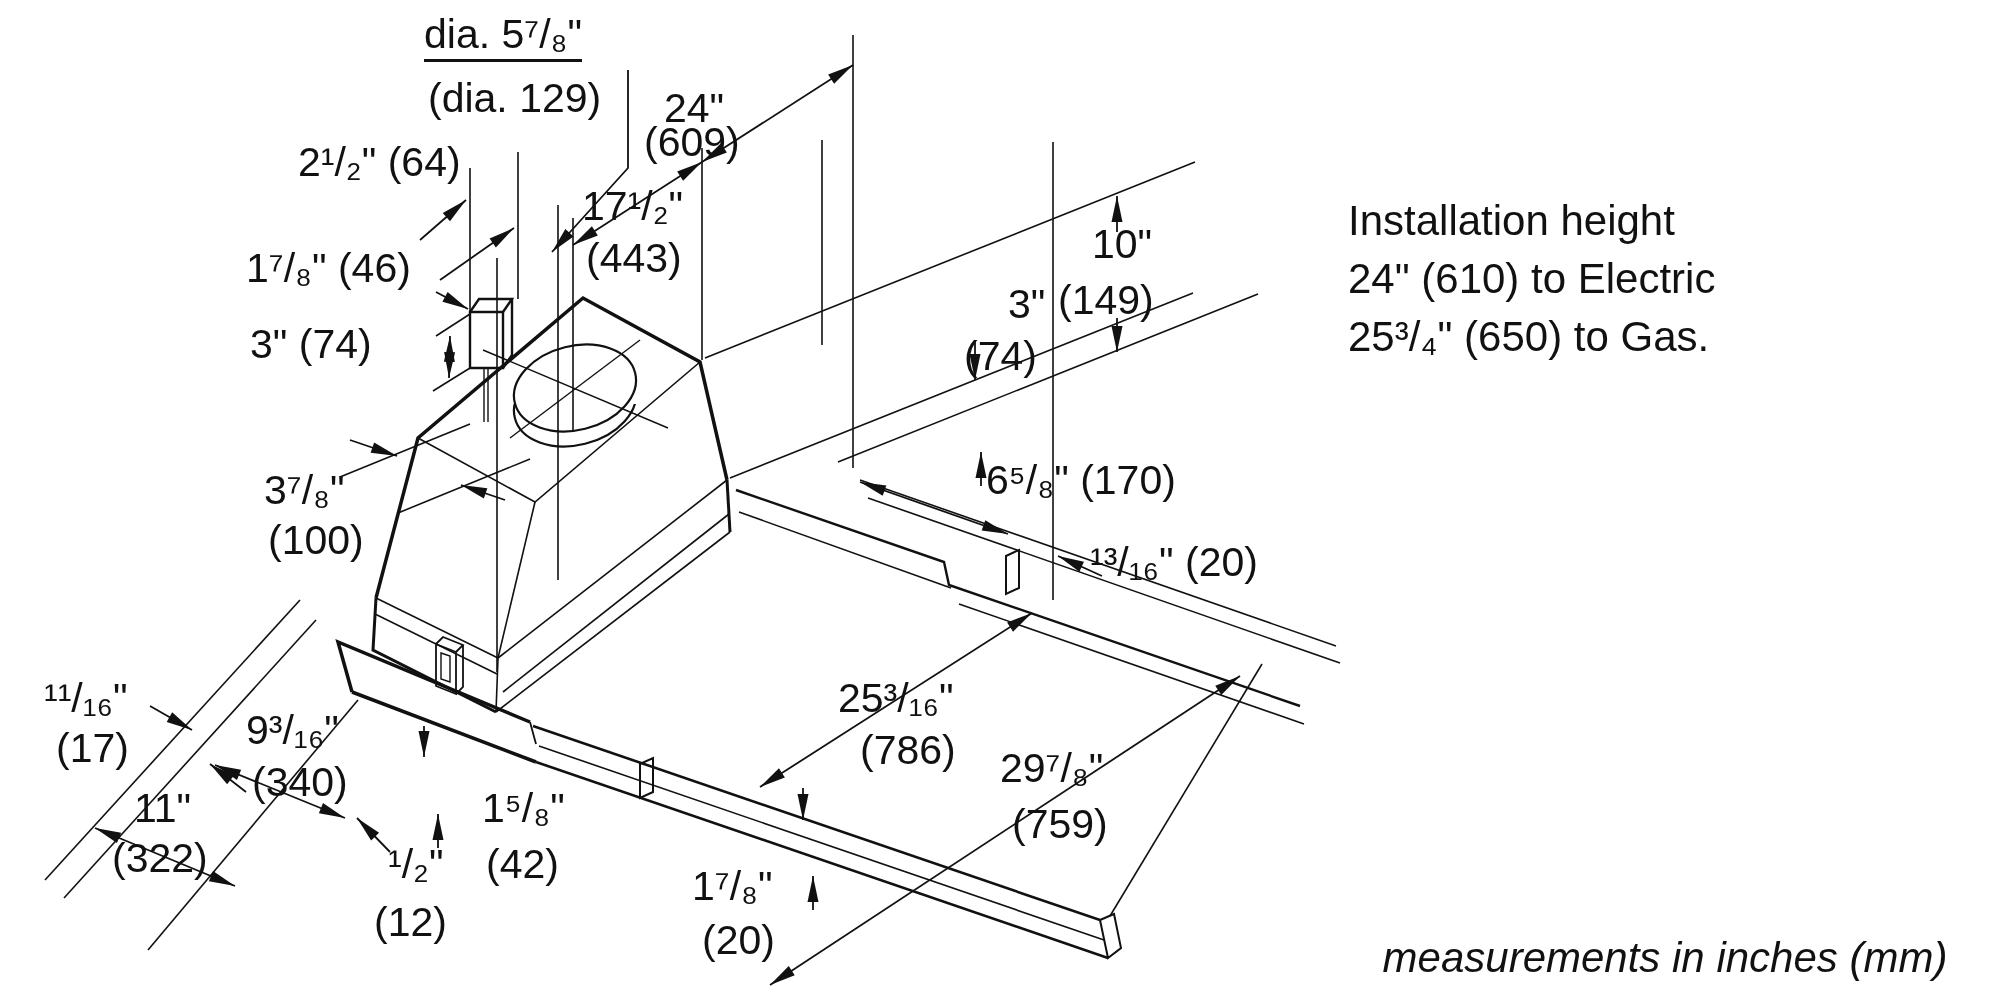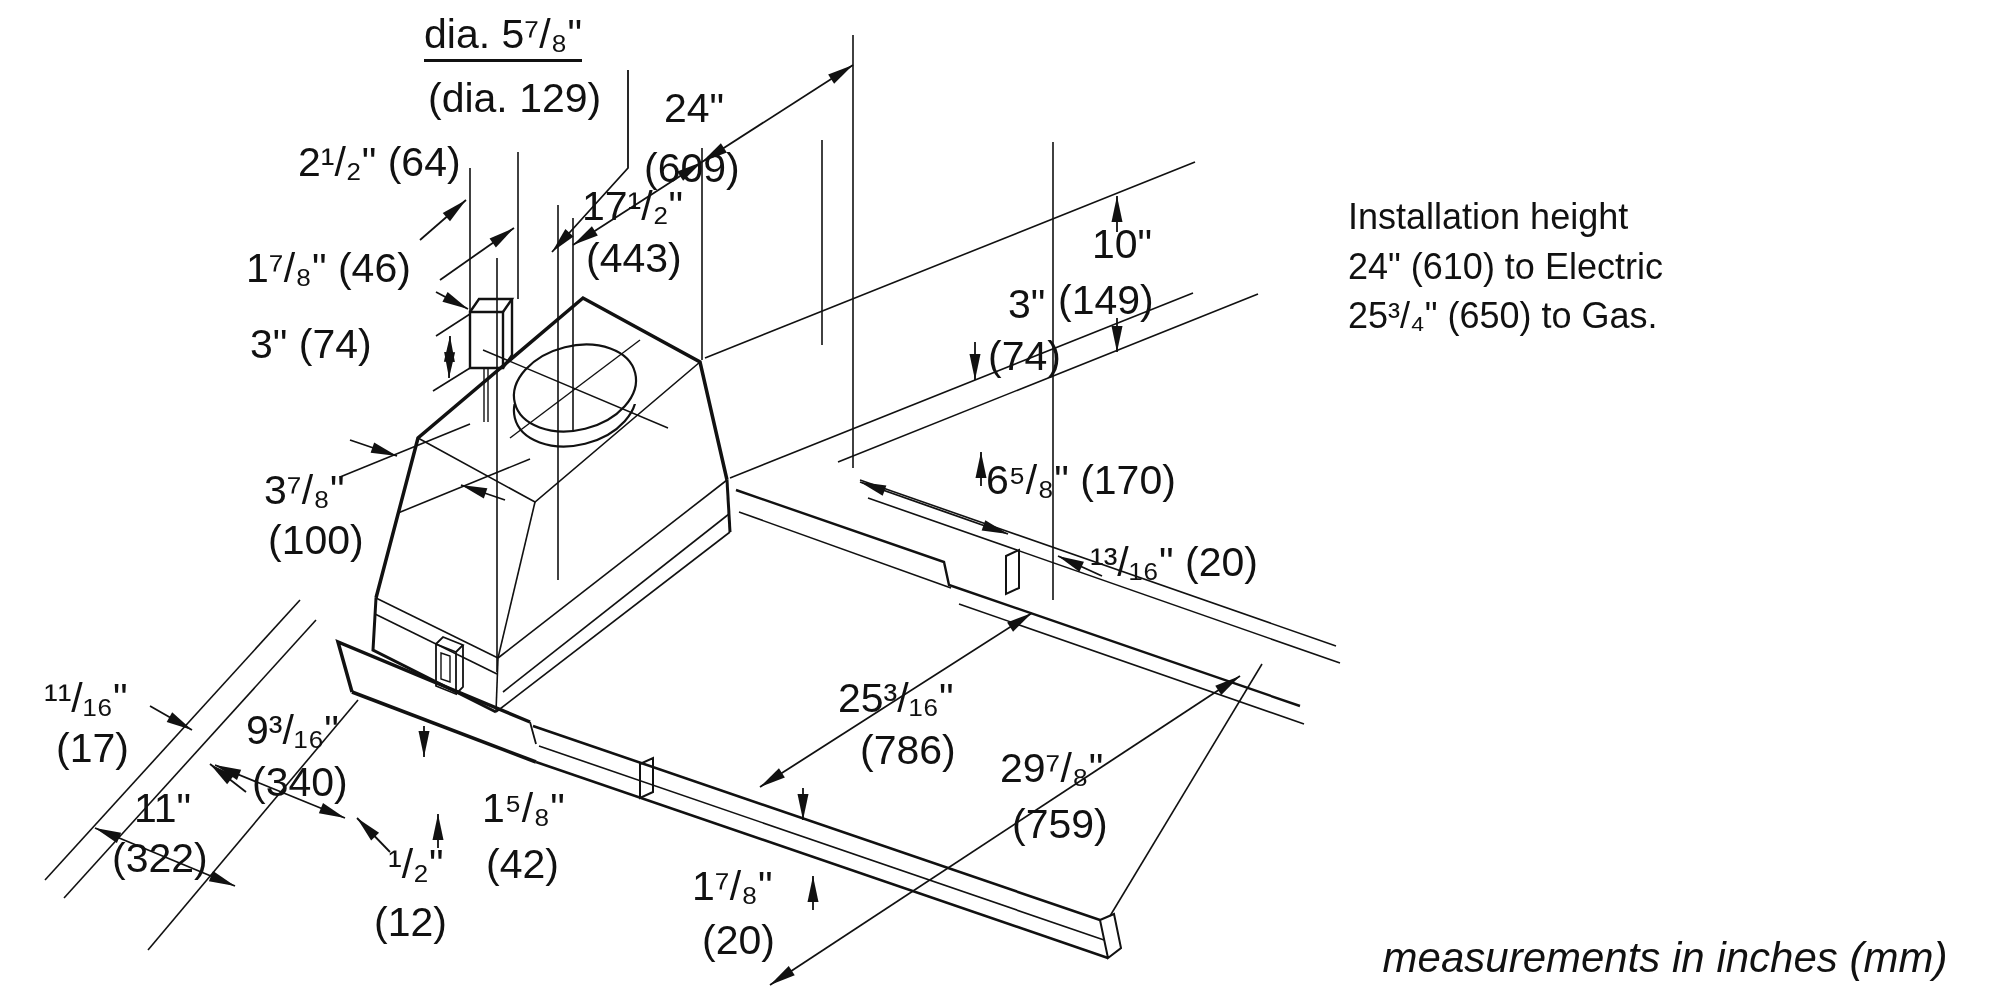--- a/index.html
+++ b/index.html
@@ -1,21 +1,21 @@
 <!DOCTYPE html>
 <html><head>
 <meta charset="utf-8">
 <style>
   html,body{margin:0;padding:0;background:#fff;}
   .canvas{position:relative;width:2000px;height:1000px;background:#fff;overflow:hidden;
           font-family:"Liberation Sans", sans-serif;color:#111;}
   svg{position:absolute;left:0;top:0;}
   .dim{position:absolute;font-size:41px;line-height:1.0;white-space:nowrap;color:#111;}
   .dia-top{border-bottom:3px solid #111;padding-bottom:4px;}
-  .note{position:absolute;left:1348px;top:192px;font-size:36px;line-height:1.38;white-space:nowrap;}
+  .note{position:absolute;left:1348px;top:192px;font-size:42px;line-height:1.38;white-space:nowrap;}
   .footer{position:absolute;left:1340px;top:934px;width:650px;text-align:center;font-size:42px;white-space:nowrap;font-style:italic;}
 </style>
 </head>
 <body>
 
 <div class="canvas">
 
   <svg width="2000" height="1000" viewBox="0 0 2000 1000">
     <defs>
       <marker id="ah" markerUnits="userSpaceOnUse" markerWidth="30" markerHeight="14" viewBox="0 0 30 14" refX="29" refY="7" orient="auto-start-reverse">
@@ -132,27 +132,27 @@
       <path d="M770,985 L1240,676" marker-start="url(#ah)" marker-end="url(#ah)"></path>
     </g>
   </svg>
 
   <div class="dim dia-top" style="left:424px;top:14px">dia. 5⁷/₈"</div>
   <div class="dim" style="left:428px;top:78px">(dia. 129)</div>
   <div class="dim" style="left:298px;top:142px">2¹/₂" (64)</div>
   <div class="dim" style="left:246px;top:248px">1⁷/₈" (46)</div>
   <div class="dim" style="left:250px;top:324px">3" (74)</div>
   <div class="dim" style="left:664px;top:88px">24"</div>
-  <div class="dim" style="left:644px;top:148px">(609)</div>
+  <div class="dim" style="left:644px;top:122px">(609)</div>
   <div class="dim" style="left:582px;top:186px">17¹/₂"</div>
   <div class="dim" style="left:586px;top:238px">(443)</div>
   <div class="dim" style="left:1092px;top:224px">10"</div>
   <div class="dim" style="left:1058px;top:280px">(149)</div>
   <div class="dim" style="left:1008px;top:284px">3"</div>
-  <div class="dim" style="left:988px;top:336px">(74)</div>
+  <div class="dim" style="left:964px;top:336px">(74)</div>
   <div class="dim" style="left:986px;top:460px">6⁵/₈" (170)</div>
   <div class="dim" style="left:1090px;top:542px">¹³/₁₆" (20)</div>
   <div class="dim" style="left:264px;top:470px">3⁷/₈"</div>
   <div class="dim" style="left:268px;top:520px">(100)</div>
   <div class="dim" style="left:44px;top:678px">¹¹/₁₆"</div>
   <div class="dim" style="left:56px;top:728px">(17)</div>
   <div class="dim" style="left:246px;top:710px">9³/₁₆"</div>
   <div class="dim" style="left:252px;top:762px">(340)</div>
   <div class="dim" style="left:134px;top:788px">11"</div>
   <div class="dim" style="left:112px;top:838px">(322)</div>

